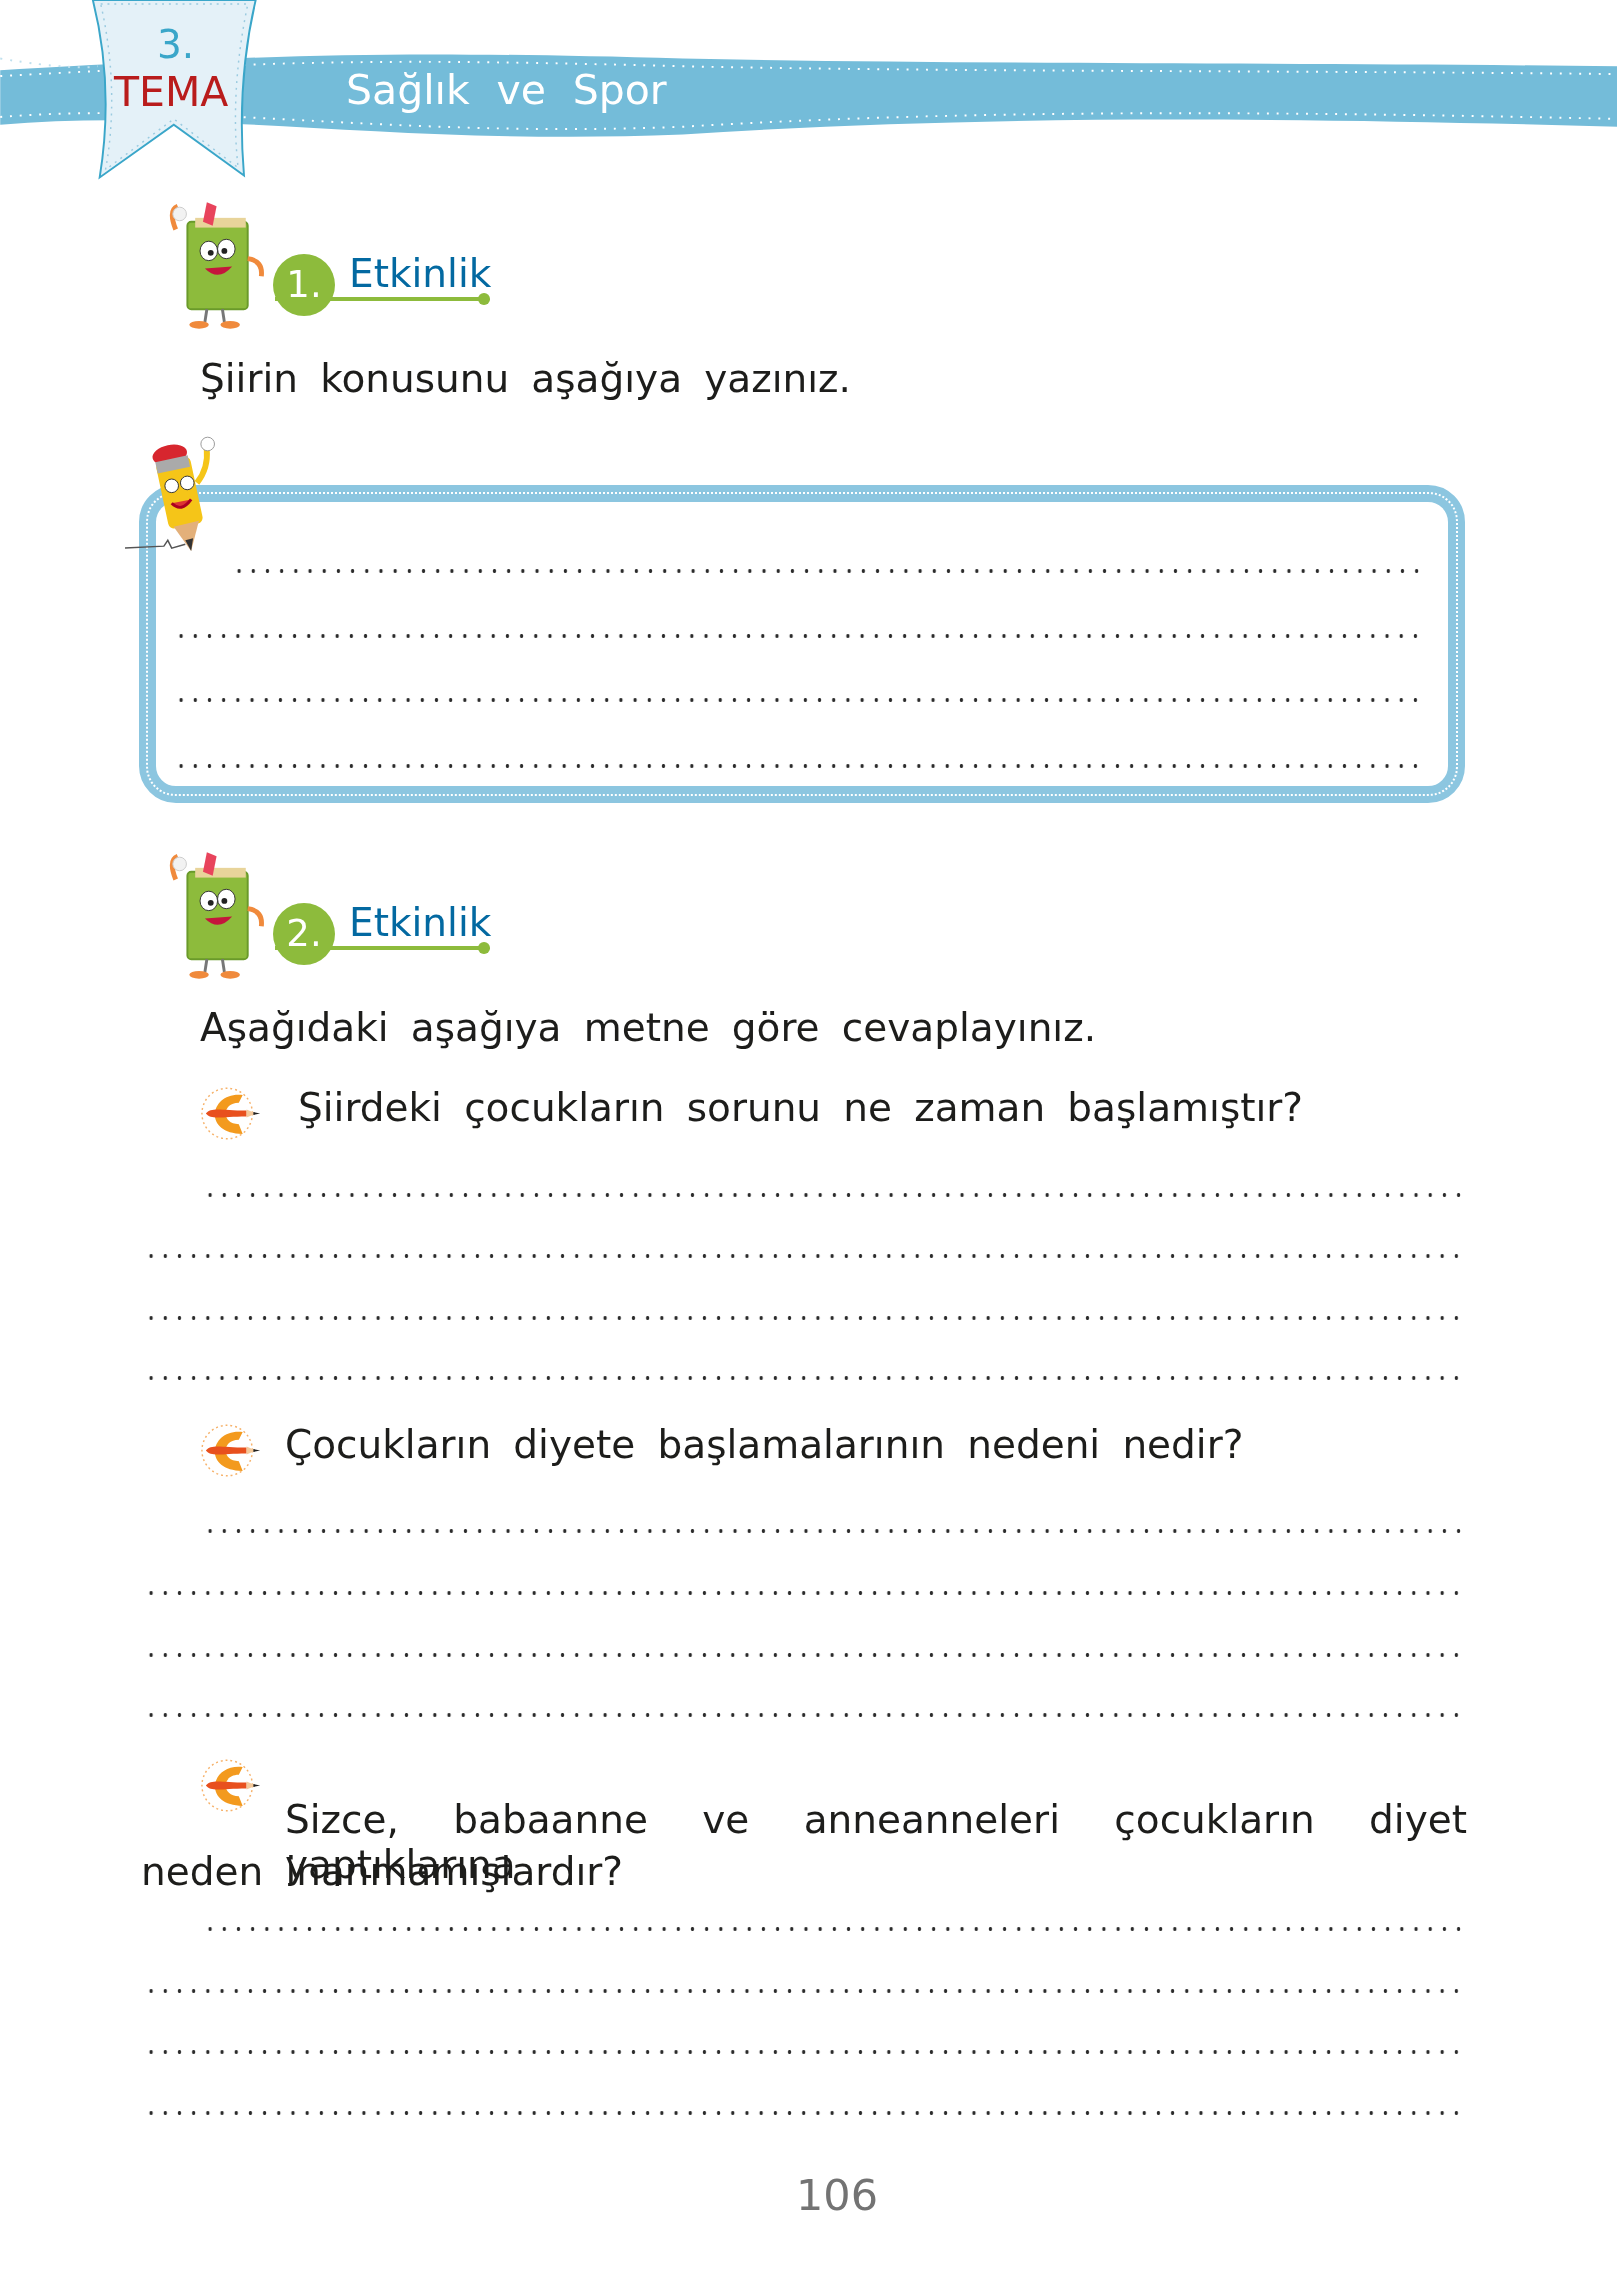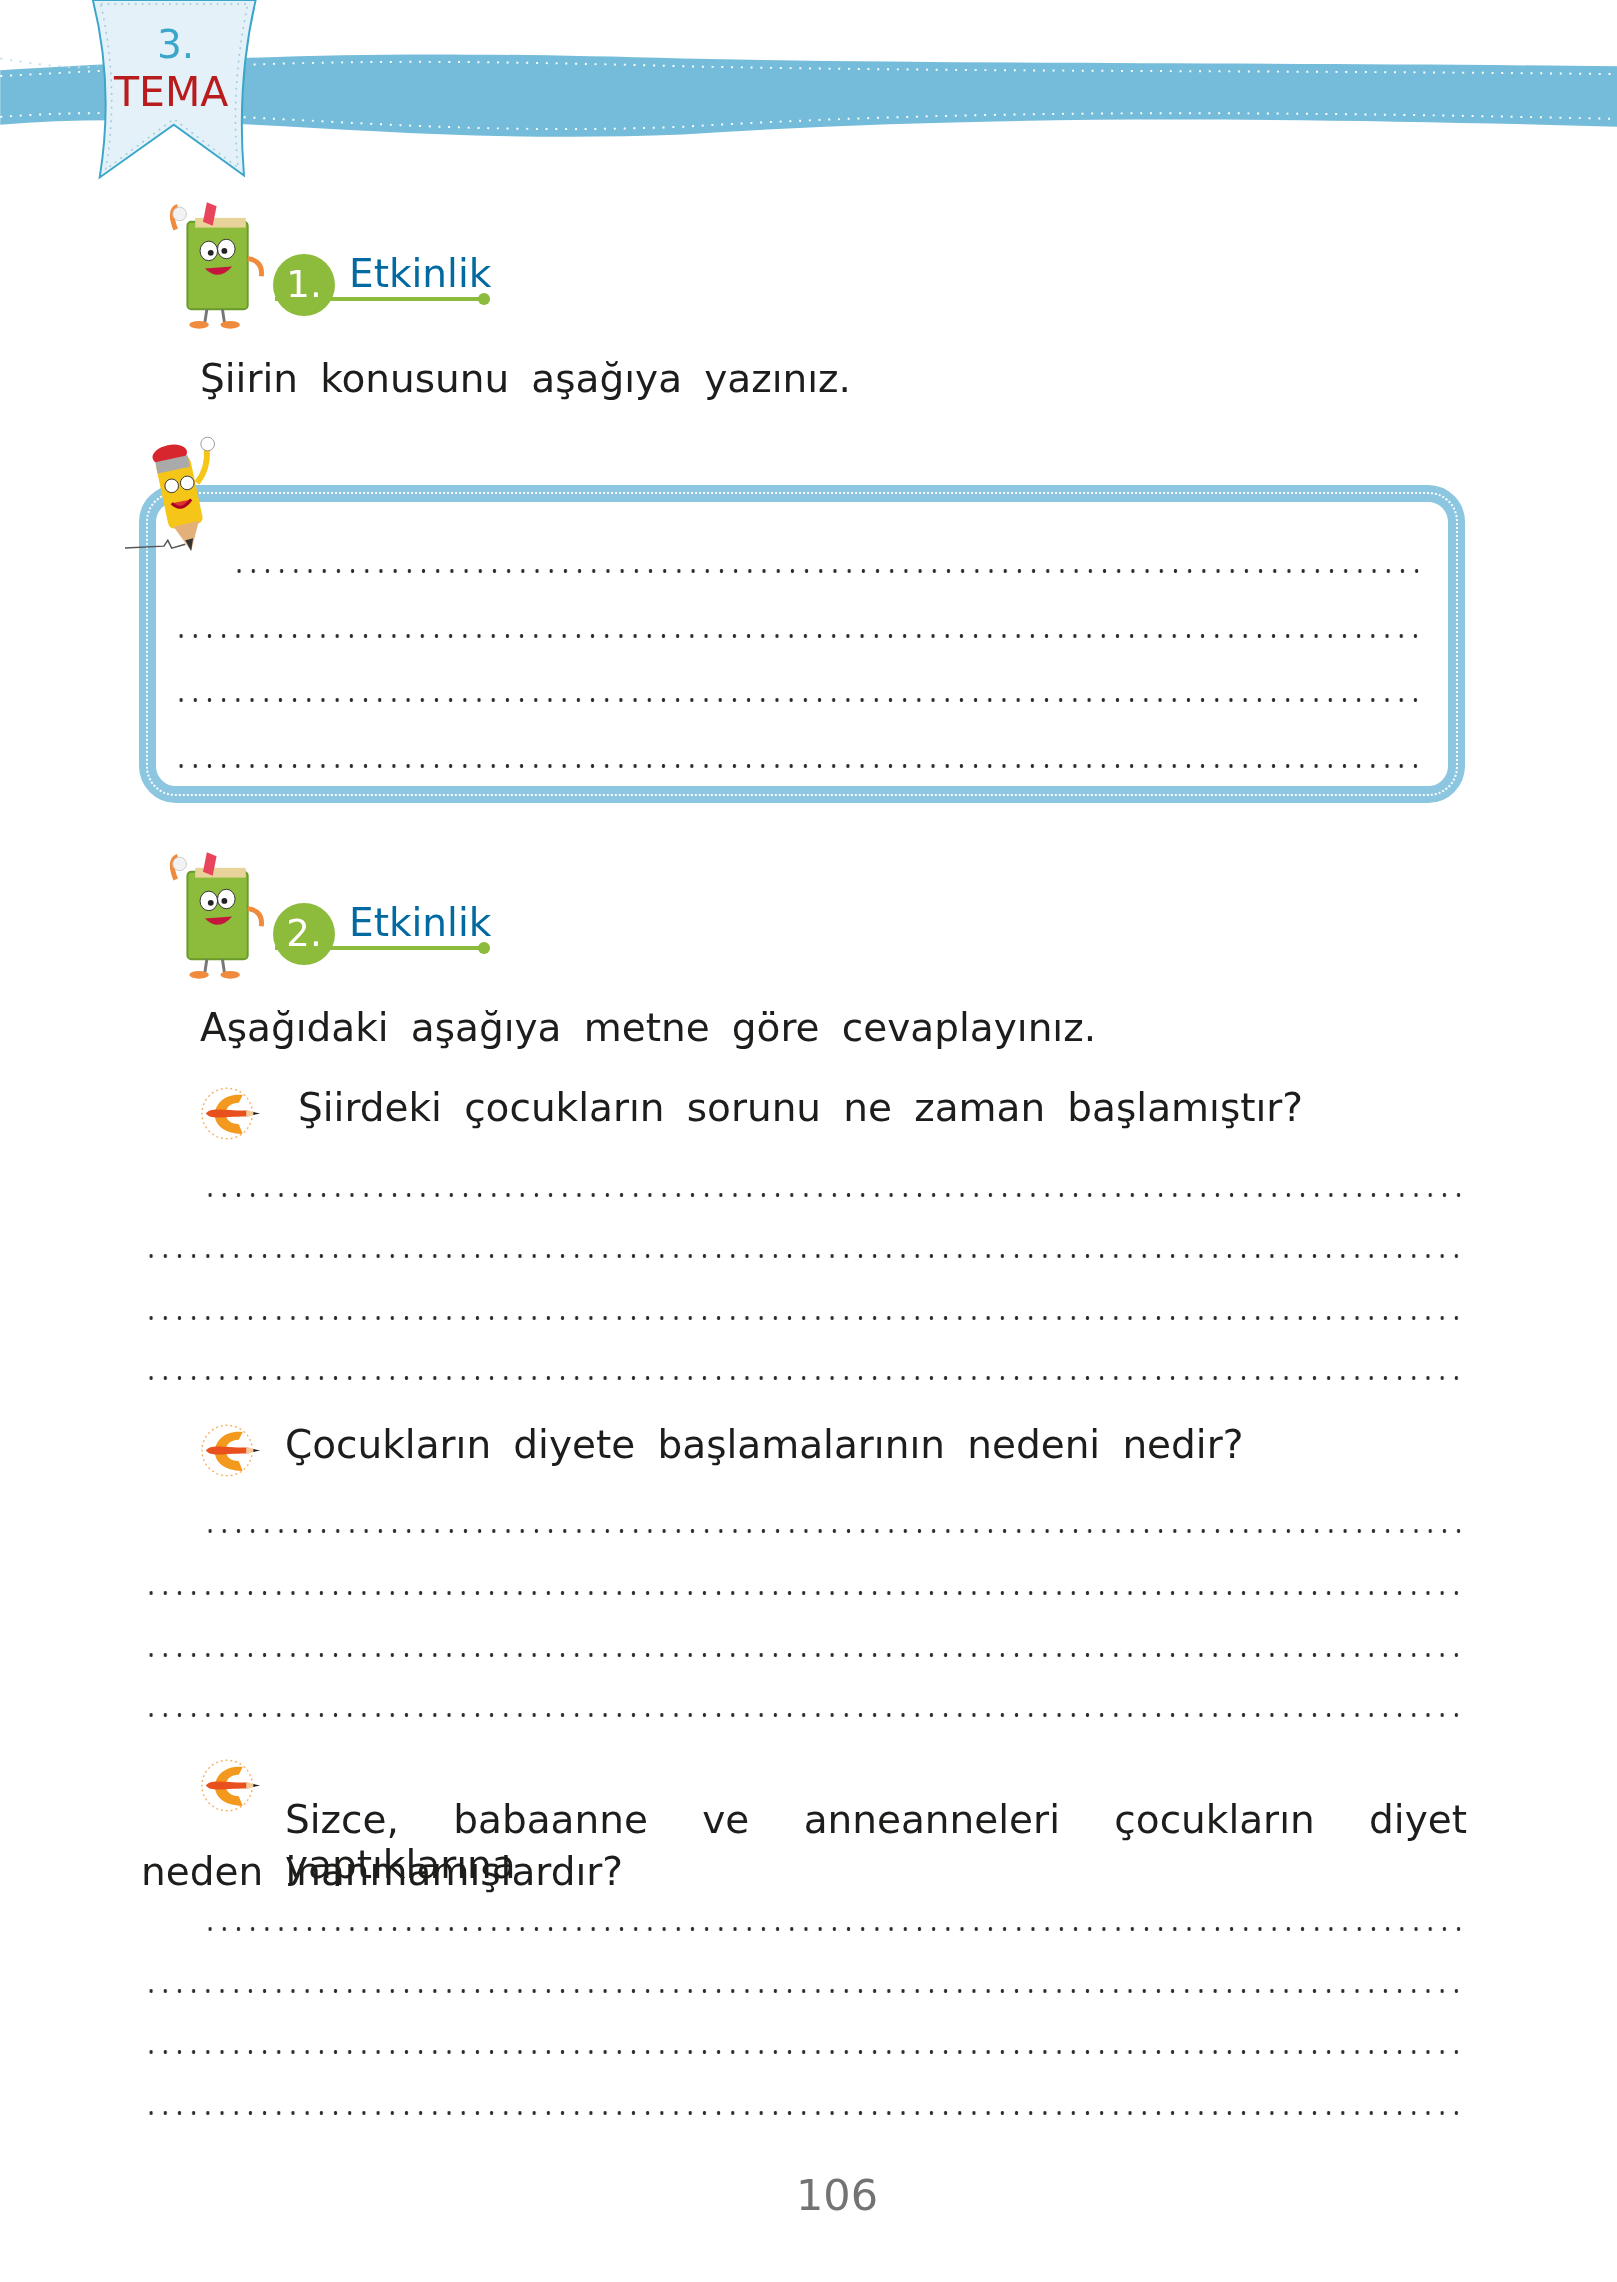--- a/index.html
+++ b/index.html
@@ -34,20 +34,21 @@
   <svg width="1618" height="195" viewBox="0 0 1659 200">
     <path d="M0 72 C 300 55, 400 52, 700 60 C 1000 66, 1300 64, 1659 68 L1659 130 C 1300 120, 1000 118, 700 138 C 400 150, 200 110, 0 128 Z" fill="#74bcd9"></path>
     <path d="M0 78 C 300 62, 400 60, 700 68 C 1000 74, 1300 72, 1659 76" fill="none" stroke="#fff" stroke-width="2" stroke-dasharray="2 8"></path>
     <path d="M0 120 C 200 104, 400 142, 700 130 C 1000 112, 1300 114, 1659 122" fill="none" stroke="#fff" stroke-width="2" stroke-dasharray="2 8"></path>
     <path d="M0 60 C 60 70, 90 70, 100 68" fill="none" stroke="#bfe0ee" stroke-width="2" stroke-dasharray="2 8"></path>
     <path d="M95 0 L262 0 C 248 60, 245 120, 250 180 L 178 128 L 102 182 C 112 120, 110 60, 95 0 Z" fill="#e4f1f8" stroke="#3aa6c9" stroke-width="2"></path>
     <path d="M103 4 L254 4 C 242 60, 238 120, 244 172 L 178 122 L 108 174 C 118 120, 116 60, 103 4 Z" fill="none" stroke="#9bcbe0" stroke-width="1.5" stroke-dasharray="2 5"></path>
   </svg>
   <div class="tema-num">3.</div>
   <div class="tema-word">TEMA</div>
+  <div class="theme-title">Sağlık ve Spor</div>
 </div>
 
 <div class="etk" style="left:166px;top:200px;width:332px;height:137px;">
   <svg class="abs" style="left:0;top:0" width="107" height="132" viewBox="0 0 110 135">
     <path d="M10 30 Q 2 10 12 6" stroke="#f08a3c" stroke-width="5" fill="none"></path>
     <circle cx="14" cy="14" r="7" fill="#f2f2f2" stroke="#ccc"></circle>
     <rect x="22" y="22" width="62" height="90" rx="4" fill="#8dbb3c" stroke="#6a9a2a" stroke-width="2"></rect>
     <rect x="30" y="18" width="52" height="10" fill="#e8d49a"></rect>
     <path d="M38 22 L42 2 L52 6 L48 26 Z" fill="#e8445c"></path>
     <ellipse cx="44" cy="52" rx="9" ry="10" fill="#fff" stroke="#333"></ellipse>

